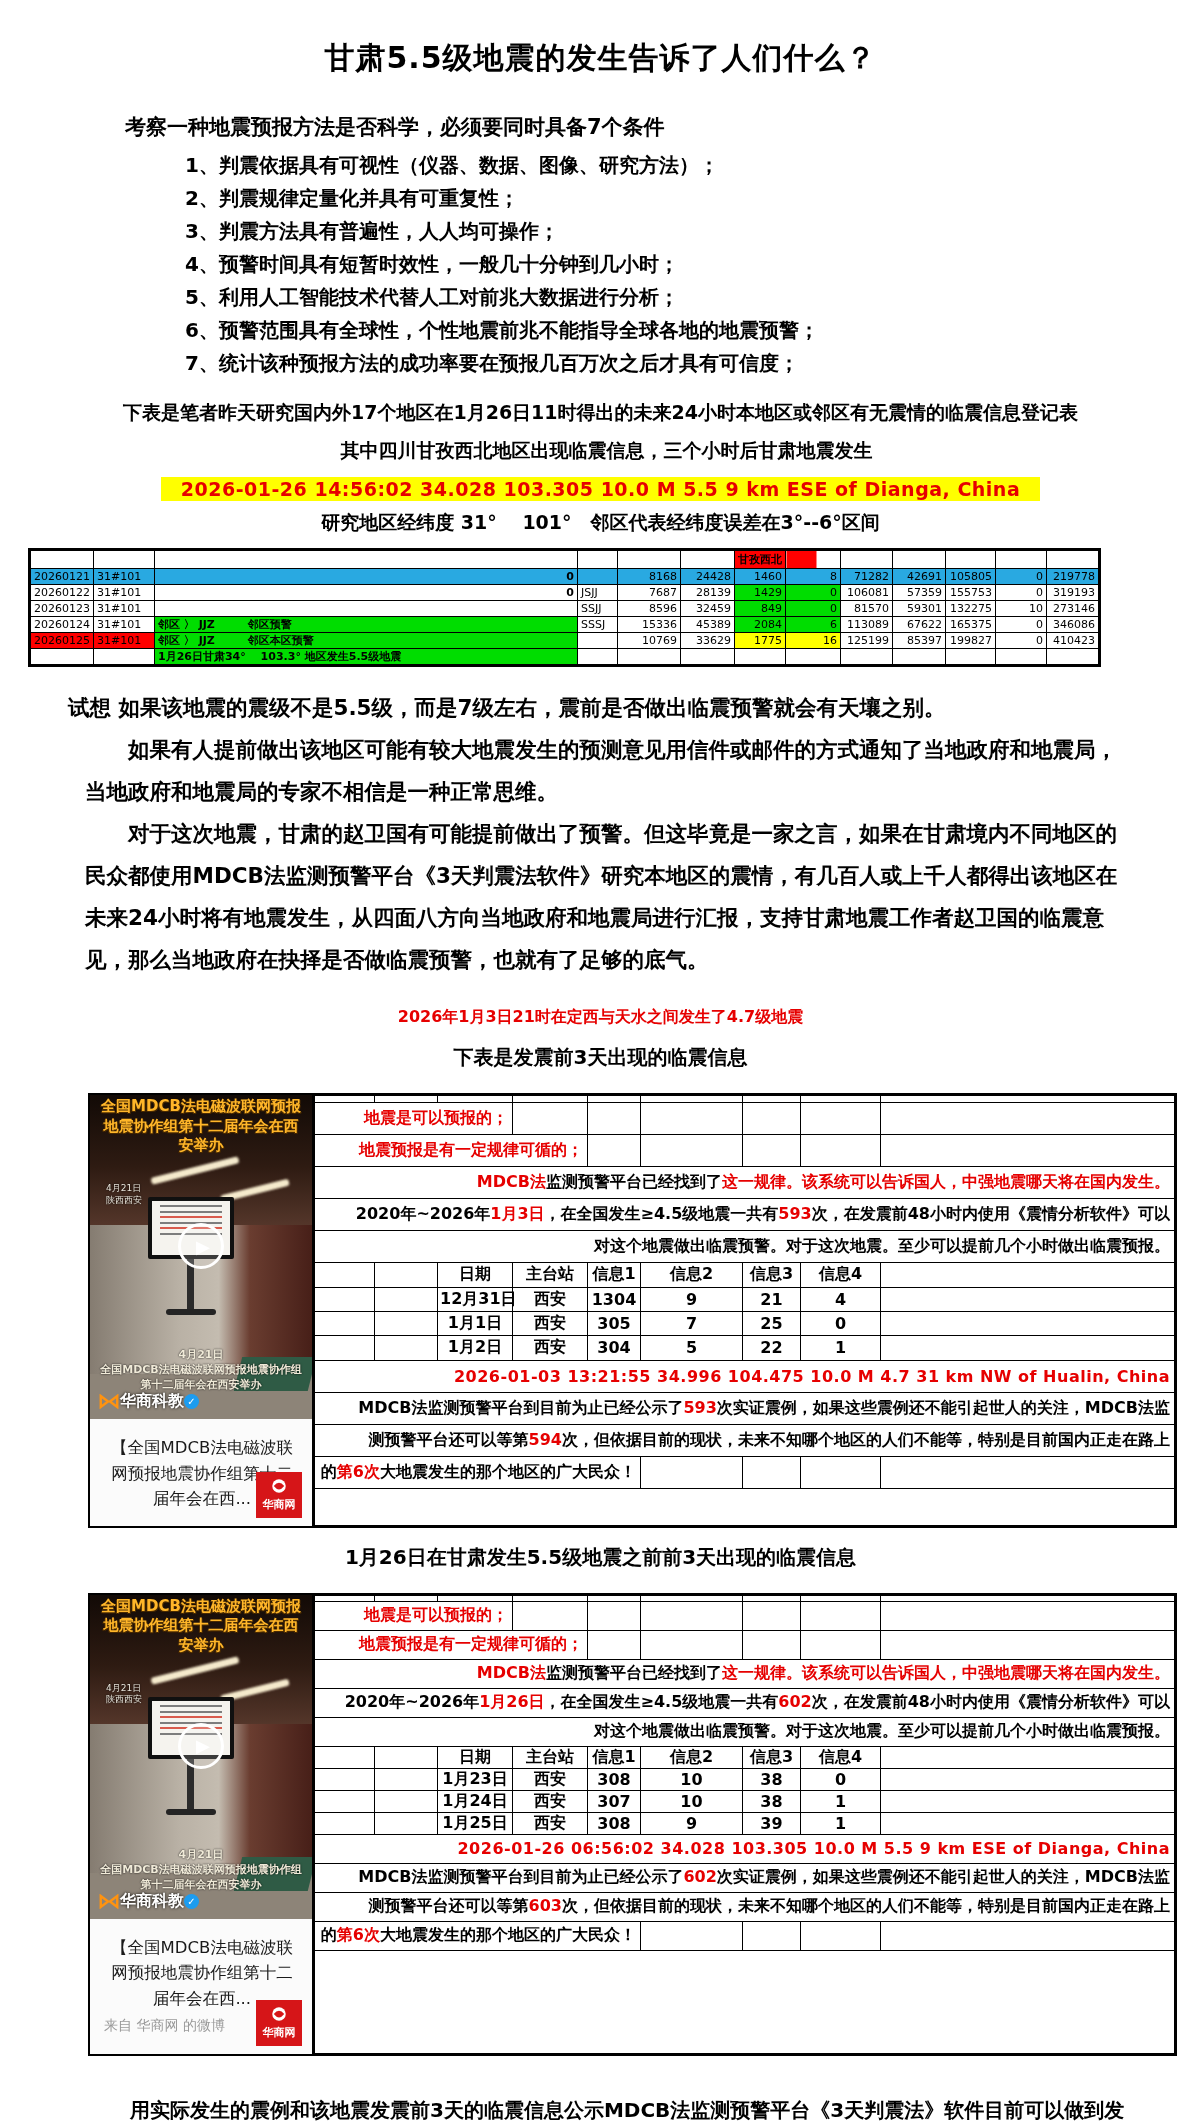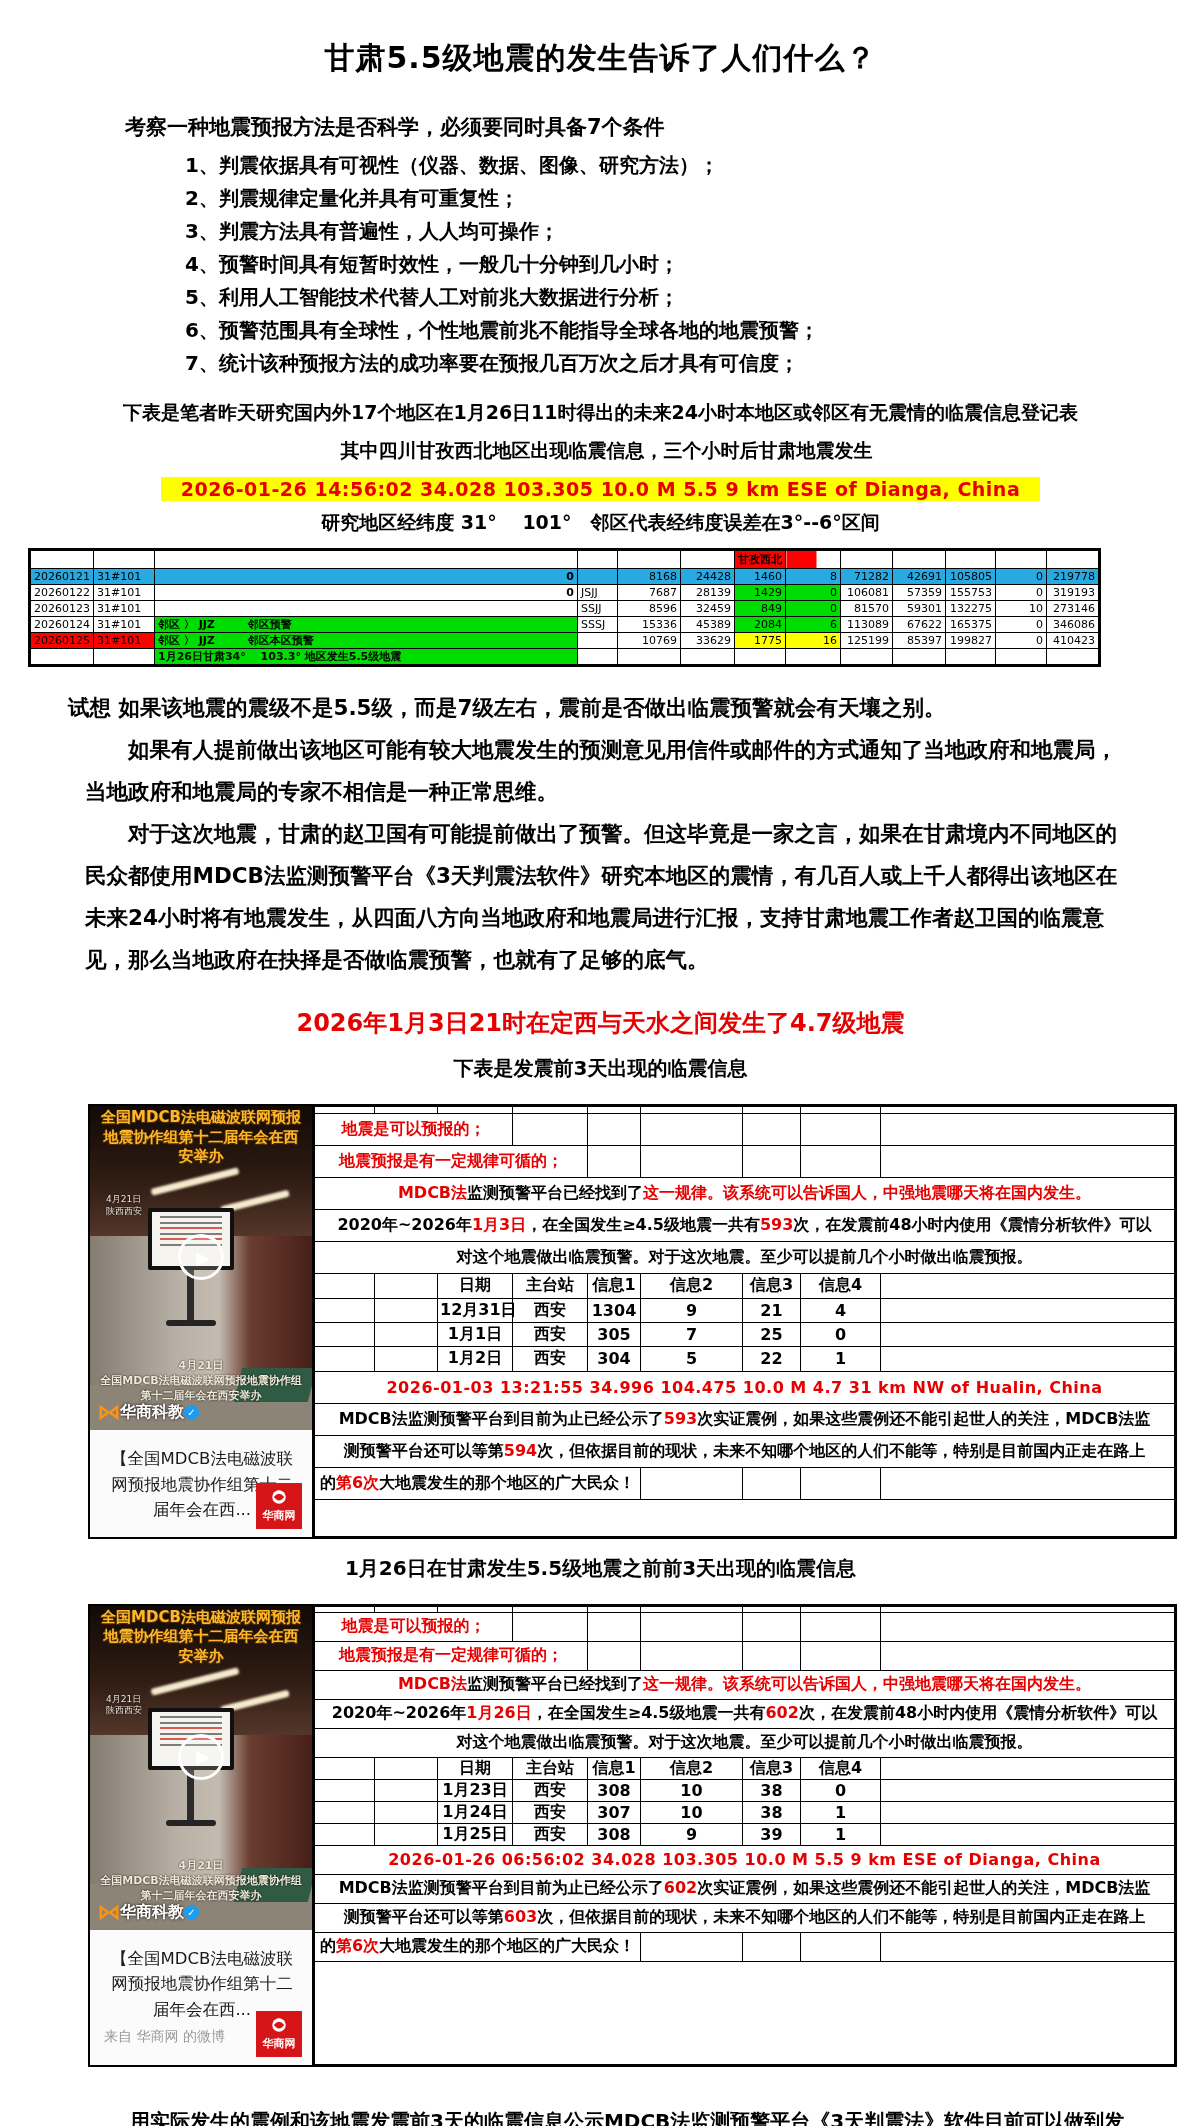--- a/index.html
+++ b/index.html
@@ -28,21 +28,21 @@
   td.bg-green{background:#00dd00;}
   td.bg-yellow{background:#ffff00;}
   td.bg-red{background:#ff0000;}
   td.region-cell{background:#ff0000;font-weight:700;font-size:13px;overflow:visible;white-space:nowrap;}
   td.region-spill{background:linear-gradient(90deg,#ff0000 55%,#ffffff 55%);}
 
   
   .mid-par{font-size:21.5px;font-weight:700;line-height:42px;}
   .p0{margin:20px 0 0 68px;width:1080px;}
   .pind{margin:0 0 0 85px;width:1040px;text-indent:2em;}
-  .case1-red{margin-top:26px;text-align:center;font-size:24px;font-weight:700;color:#e60000;}
+  .case1-red{margin-top:26px;text-align:center;font-size:16px;font-weight:700;color:#e60000;}
   .case-sub{margin-top:16px;text-align:center;font-size:20px;font-weight:700;}
 
   
   .section{margin:22px 0 0 88px;width:1089px;display:flex;align-items:stretch;border:2px solid #000;box-sizing:border-box;background:#fff;}
   .video-card{width:222px;flex:0 0 222px;display:flex;flex-direction:column;background:#fbfbfb;border-right:2px solid #000;}
   .thumb{position:relative;height:324px;overflow:hidden;background:#3a241c;}
   .thumb .ceiling{position:absolute;left:0;top:0;right:0;height:40%;background:linear-gradient(180deg,#120a06 0%,#2e1b12 55%,#54362a 100%);}
   .thumb .light1,.thumb .light2{position:absolute;height:7px;background:rgba(255,244,214,0.95);border-radius:3px;filter:blur(1px);}
   .thumb .light1{width:90px;left:60px;top:72px;transform:rotate(-14deg);}
   .thumb .light2{width:70px;left:130px;top:92px;transform:rotate(-14deg);}
@@ -66,21 +66,21 @@
   .caption{font-size:16.5px;color:#1a1a1a;line-height:1.55;text-align:center;}
   .source{margin-top:6px;font-size:14px;color:#9a9a9a;}
   .hs-logo{position:absolute;right:10px;bottom:8px;width:46px;height:46px;background:#d61518;color:#fff;display:flex;flex-direction:column;align-items:center;justify-content:center;gap:3px;}
   .hs-logo .mark{line-height:1;}
   .hs-logo .hs-text{font-size:11px;font-weight:700;}
 
   
   table.panel-table{flex:1;border-collapse:collapse;table-layout:fixed;width:865px;}
   table.panel-table td{border:1px solid #000;font-size:16px;font-weight:700;padding:1px 4px;overflow:visible;}
   table.panel-table tr.grid-row td{height:5px;padding:0;}
-  td.ltext{text-align:center;white-space:nowrap;padding-left:6px;height:26px;}
+  td.ltext{text-align:right;white-space:nowrap;padding-left:6px;height:26px;}
   tr.inner-head td,tr.inner-data td{text-align:center;height:21px;padding:0 2px;white-space:nowrap;}
   td.event{letter-spacing:0.5px;}
   td.filler{border-top:none;}
 
   
   .closing{margin:40px 0 0 90px;width:1045px;font-size:20px;font-weight:700;line-height:28.5px;text-indent:2em;}
 </style>
 </head>
 <body>
 

